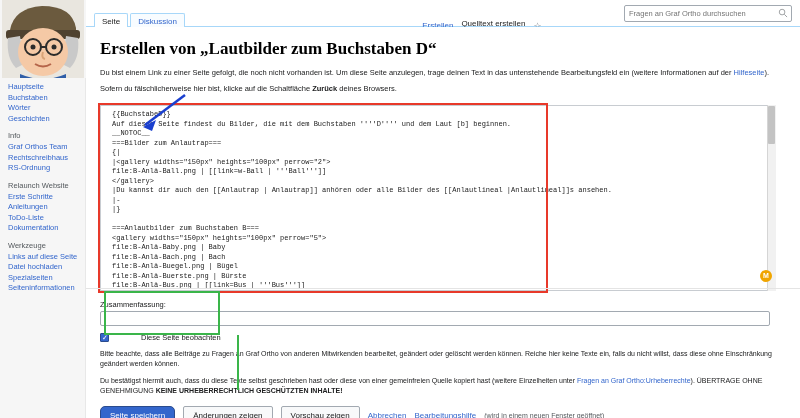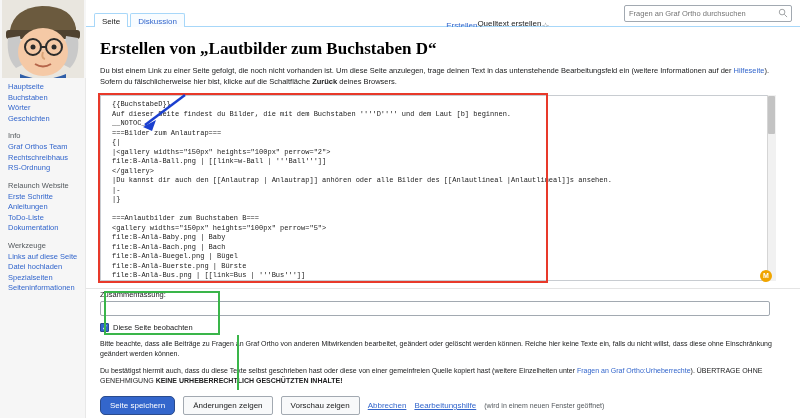--- a/index.html
+++ b/index.html
@@ -47,21 +47,21 @@
   #ns-tabs { position: absolute; left: 8px; top: 6px; display: flex; gap: 2px; margin-top: 7px; }
   .ns-tab {
     font-size: 8px; padding: 3px 7px 4px 7px;
     color: #3366cc; border: 1px solid #a7d7f9; border-bottom: none;
     background: #f8fcff; border-radius: 2px 2px 0 0;
     line-height: 10px; cursor: pointer;
   }
   .ns-tab.active { background: #ffffff; color: #222; }
   #action-tabs {
     position: absolute; right: 200px; top: 7px;
-    display: flex; align-items: center; gap: 0;
+    display: flex; align-items: center; gap: 8px;
   }
   .act-tab { font-size: 8px; color: #3366cc; cursor: pointer; white-space: nowrap; }
   .act-tab.active {
     color: #222; border-bottom: 2px solid #3366cc; padding-bottom: 3px;
   }
   .star-icon { font-size: 9px; color: #72777d; }
   .more { font-size: 12px; color: #3366cc; margin-top: 23px; }
   #search-wrap {
     position: absolute; right: 8px; top: 5px;
     width: 168px; height: 17px;
@@ -82,21 +82,21 @@
   #content {
     position: absolute; left: 86px; top: 27px; width: 714px; height: 391px;
     background: #ffffff; padding: 8px 14px 0 14px;
   }
   #page-title {
     font-family: "Liberation Serif", serif;
     font-size: 17px; font-weight: bold; color: #000;
     margin: 4px 0 6px 0; line-height: 20px;
   }
   #intro {
-    font-size: 7.5px; line-height: 11px; color: #202122;
+    font-size: 7.5px; line-height: 16px; color: #202122;
     margin: 0 0 8px 0; max-width: 676px;
   }
   #intro a { color: #3366cc; text-decoration: none; }
   .bold { font-weight: bold; }
 
   
   #edit-area-wrap { position: relative; width: 676px; }
   #edit-redbox {
     position: absolute; left: -2px; top: -2px;
     width: 450px; height: 190px;
@@ -138,21 +138,21 @@
   }
   #watch-row { margin-top: 7px; display: flex; align-items: center; gap: 4px; }
   #watch-check {
     width: 9px; height: 9px; background: #3366cc; border: 1px solid #2a4b8d;
     border-radius: 1px; position: relative;
   }
   #watch-check::after {
     content: "\2713"; color: #fff; font-size: 7px;
     position: absolute; left: 1px; top: -1px; line-height: 9px;
   }
-  #watch-label { font-size: 7.5px; color: #202122; }
+  #watch-label { font-size: 7.5px; color: #202122; margin-left: 28px; }
 
   .legal {
     font-size: 7px; line-height: 10px; color: #202122;
     margin-top: 7px; max-width: 676px;
   }
   .legal a { color: #3366cc; text-decoration: none; }
   .caps { font-weight: bold; }
 
   #buttons { margin-top: 10px; display: flex; align-items: center; gap: 8px; }
   .btn-primary {

